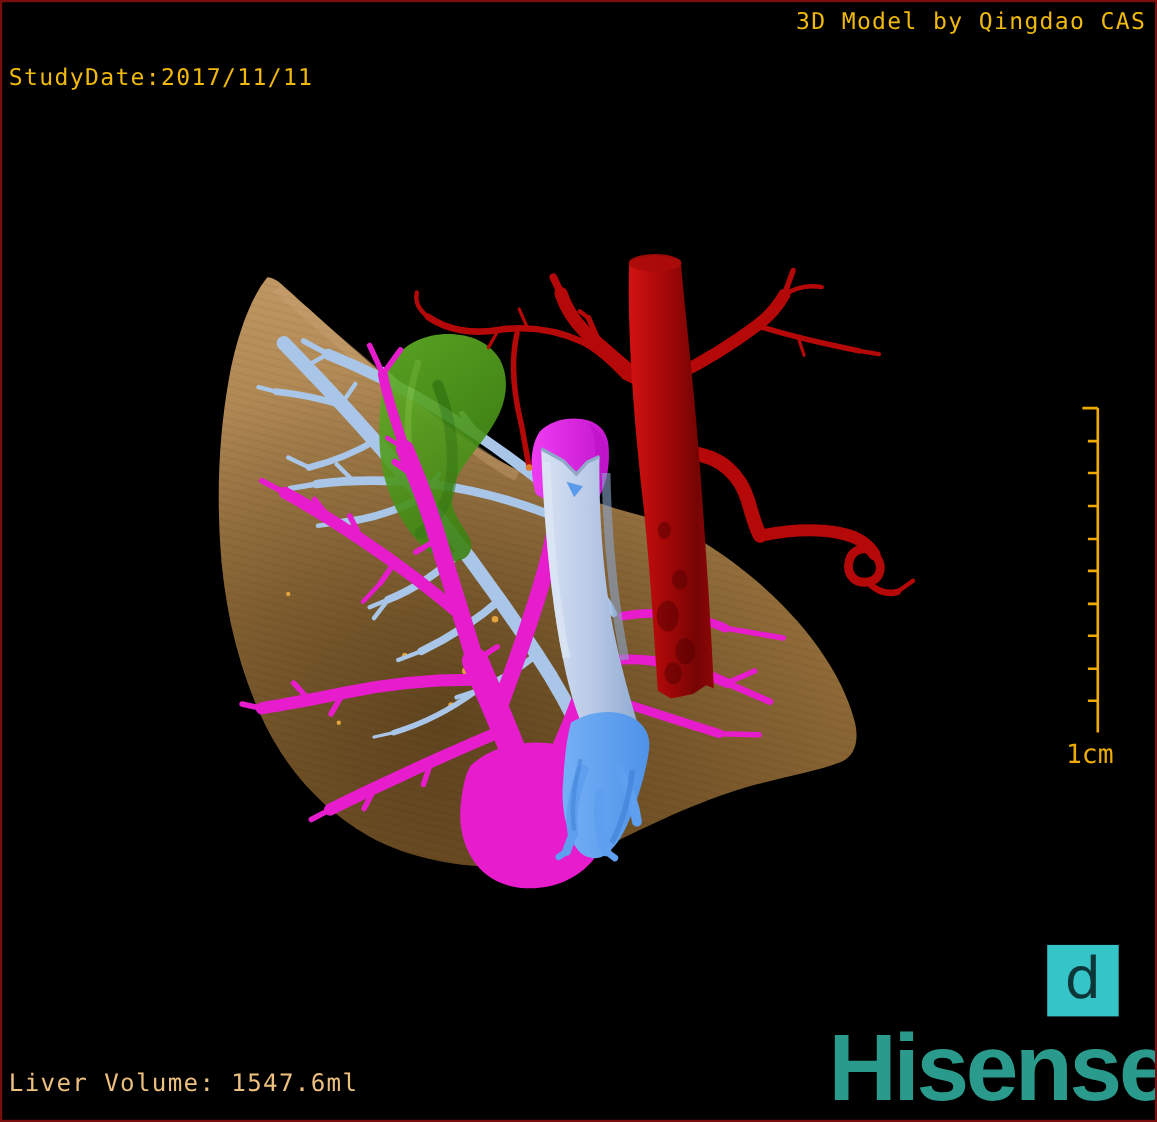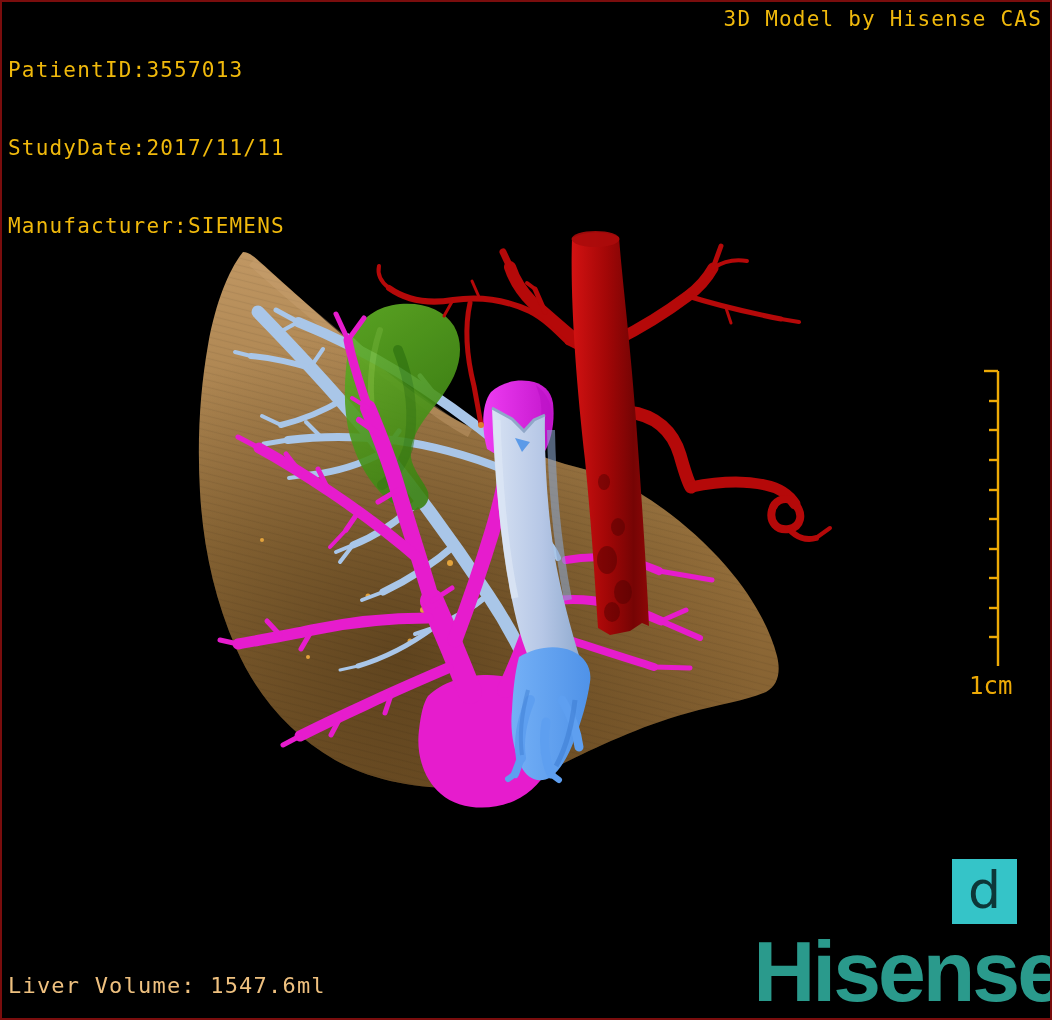--- a/index.html
+++ b/index.html
@@ -246,26 +246,24 @@
         <ellipse cx="607" cy="560" rx="10" ry="14"></ellipse>
         <ellipse cx="623" cy="592" rx="9" ry="12"></ellipse>
         <ellipse cx="612" cy="612" rx="8" ry="10"></ellipse>
         <ellipse cx="618" cy="527" rx="7" ry="9"></ellipse>
         <ellipse cx="604" cy="482" rx="6" ry="8"></ellipse>
       </g>
     </g>
   </svg>
 
   <div class="info">
-    <div>PatientID:3557013</div>
     <div>StudyDate:2017/11/11</div>
-    <div>Manufacturer:SIEMENS</div>
   </div>
 
-  <div class="watermark">3D Model by Hisense CAS</div>
+  <div class="watermark">3D Model by Qingdao CAS</div>
 
   <div class="volume">Liver Volume: 1547.6ml</div>
 
   <svg class="scalebar" width="70" height="350" viewBox="0 0 70 350">
     <line x1="43" y1="11" x2="43" y2="306"></line>
     <line x1="29" y1="11" x2="43" y2="11"></line>
     <line x1="34" y1="41" x2="43" y2="41"></line>
     <line x1="34" y1="70" x2="43" y2="70"></line>
     <line x1="34" y1="100" x2="43" y2="100"></line>
     <line x1="34" y1="130" x2="43" y2="130"></line>

